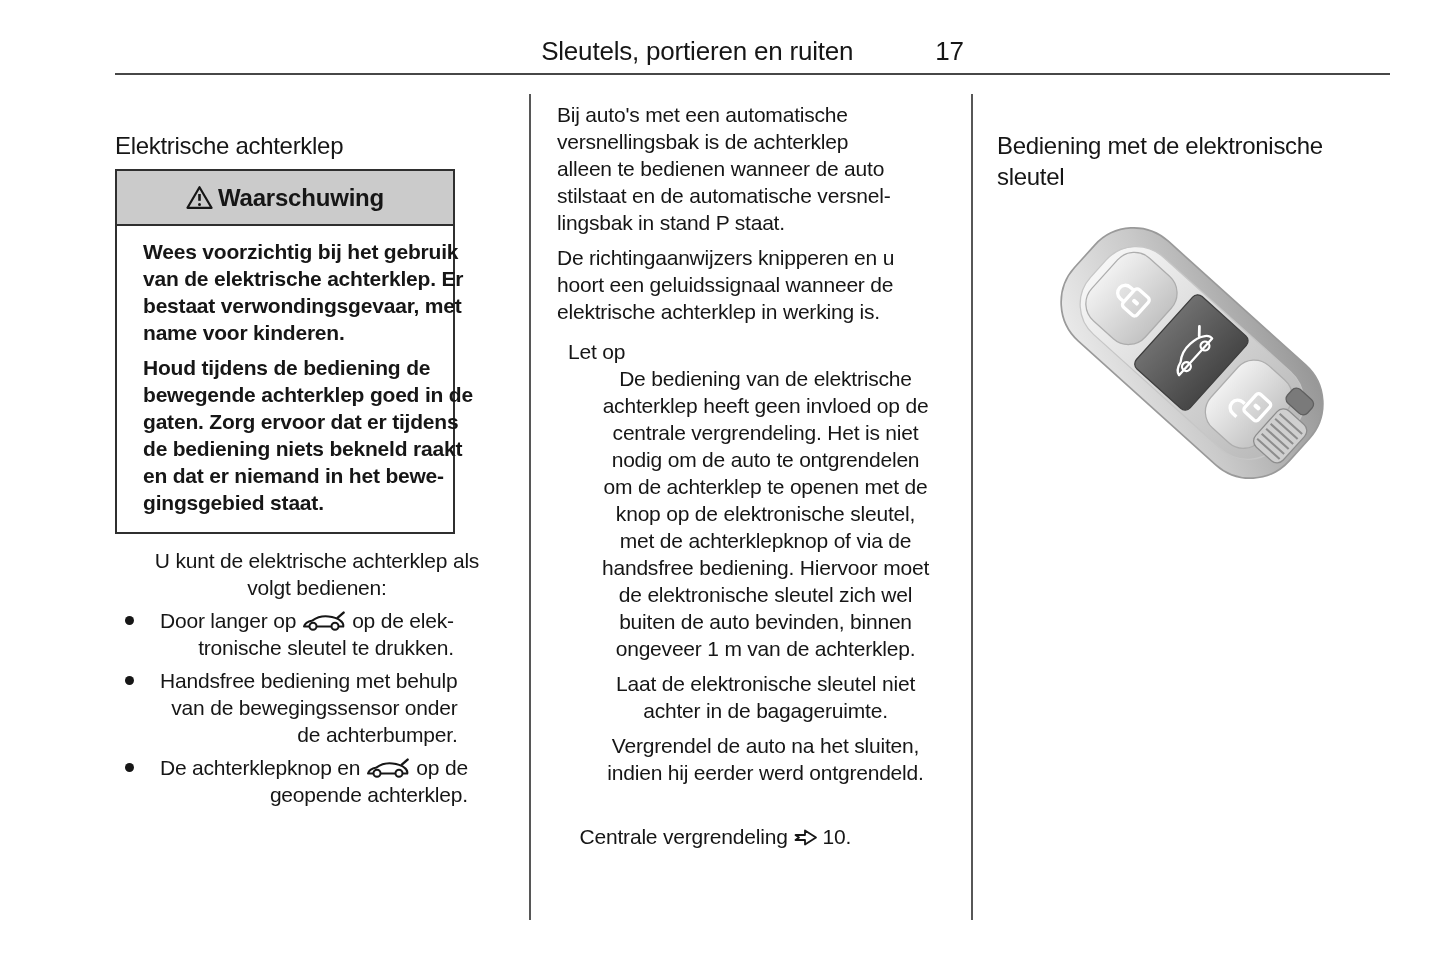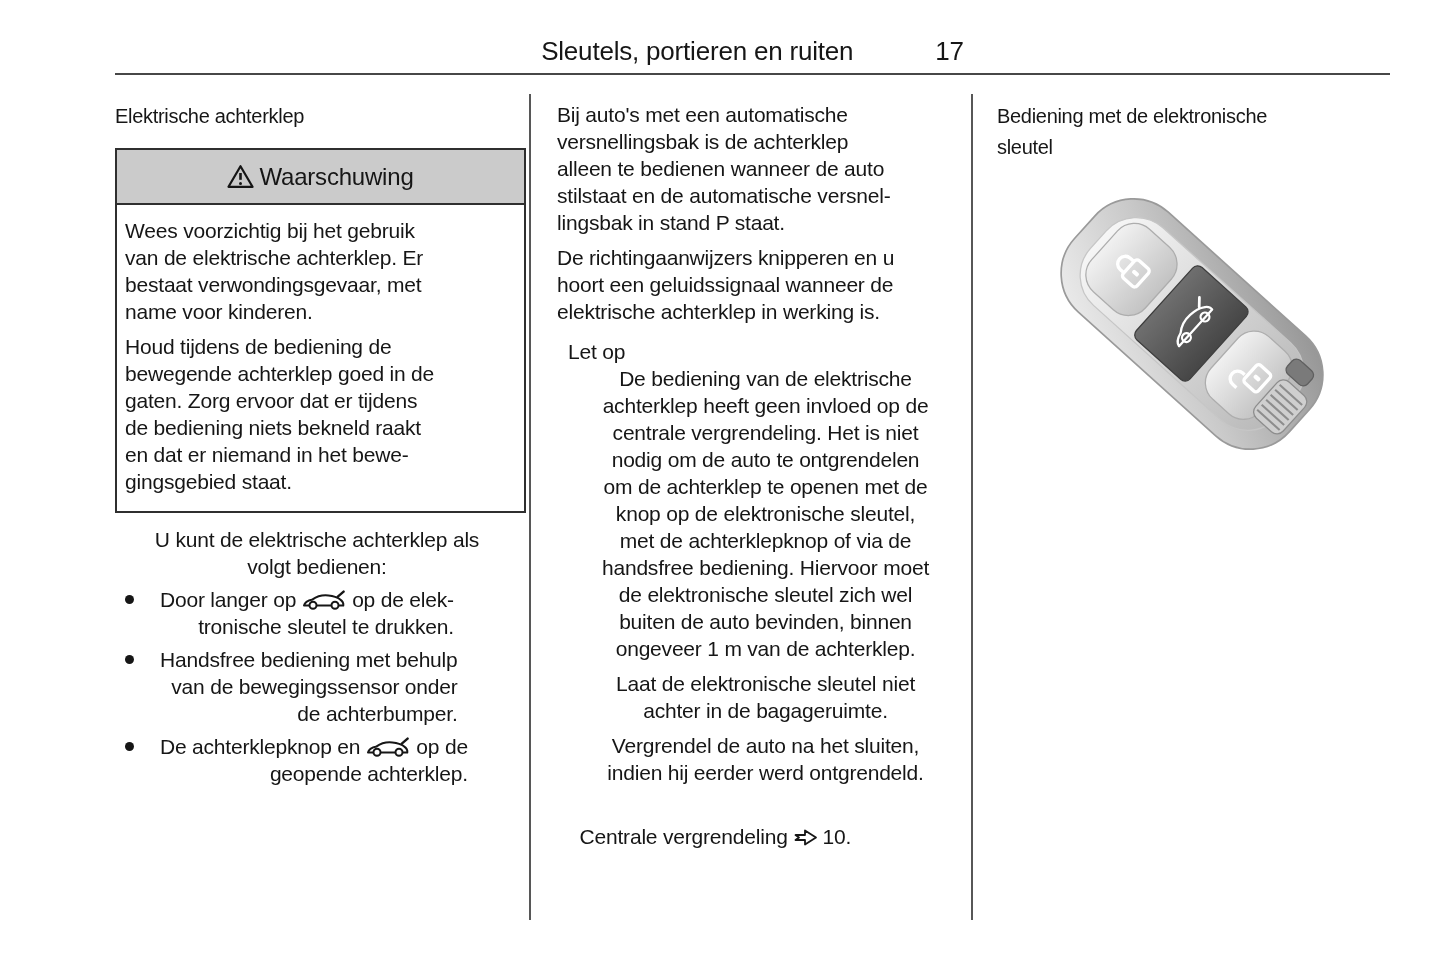--- a/index.html
+++ b/index.html
@@ -14,28 +14,28 @@
   }
   .hdr-rule{position:absolute;left:115px;right:55px;top:73px;height:2px;background:#474747;}
   .vline{position:absolute;top:94px;width:2px;height:826px;background:#575757;}
   #vline1{left:529px;}
   #vline2{left:971px;}
   .col{position:absolute;top:95px;padding-top:6px;box-sizing:border-box;
        font-size:21px;line-height:27px;letter-spacing:-0.2px;}
   #col1{left:115px;width:404px;}
   #col2{left:557px;width:406px;}
   #col3{left:997px;width:398px;}
-  .heading{font-size:20px;line-height:31px;letter-spacing:-0.3px;white-space:pre;}
+  .heading{font-size:24px;line-height:31px;letter-spacing:-0.3px;white-space:pre;margin-top:29px;}
   .lines{white-space:pre;}
   .para{margin-top:8px;}
   .para.first{margin-top:0;}
-  .warnbox{border:2px solid #2f2f2f;margin-top:16px;width:411px;box-sizing:border-box;}
+  .warnbox{border:2px solid #2f2f2f;margin-top:8px;width:340px;box-sizing:border-box;font-weight:bold;}
   .warnhead{background:#cbcbcb;border-bottom:2px solid #2f2f2f;height:53px;
             display:flex;align-items:center;justify-content:center;gap:5px;font-size:24px;}
-  .warnbody{padding:12px 12px 16px 8px;}
+  .warnbody{padding:12px 12px 16px 26px;}
   .intro{margin-top:13px;text-align:center;}
   .bullets{margin-top:2px;}
   .bullet{display:flex;margin-top:6px;text-align:right;}
   .dot{width:9px;height:9px;border-radius:50%;background:#161616;margin:9px 0 0 10px;flex:none;}
   .btext{margin-left:26px;}
   .note{margin-left:11px;margin-top:13px;}
   .note .para{margin-top:8px;text-align:center;}
   .note .para.first{margin-top:0;}
   .refline{margin-top:10px;white-space:pre;}
   .caricon{vertical-align:-4px;margin:0 6px;}

